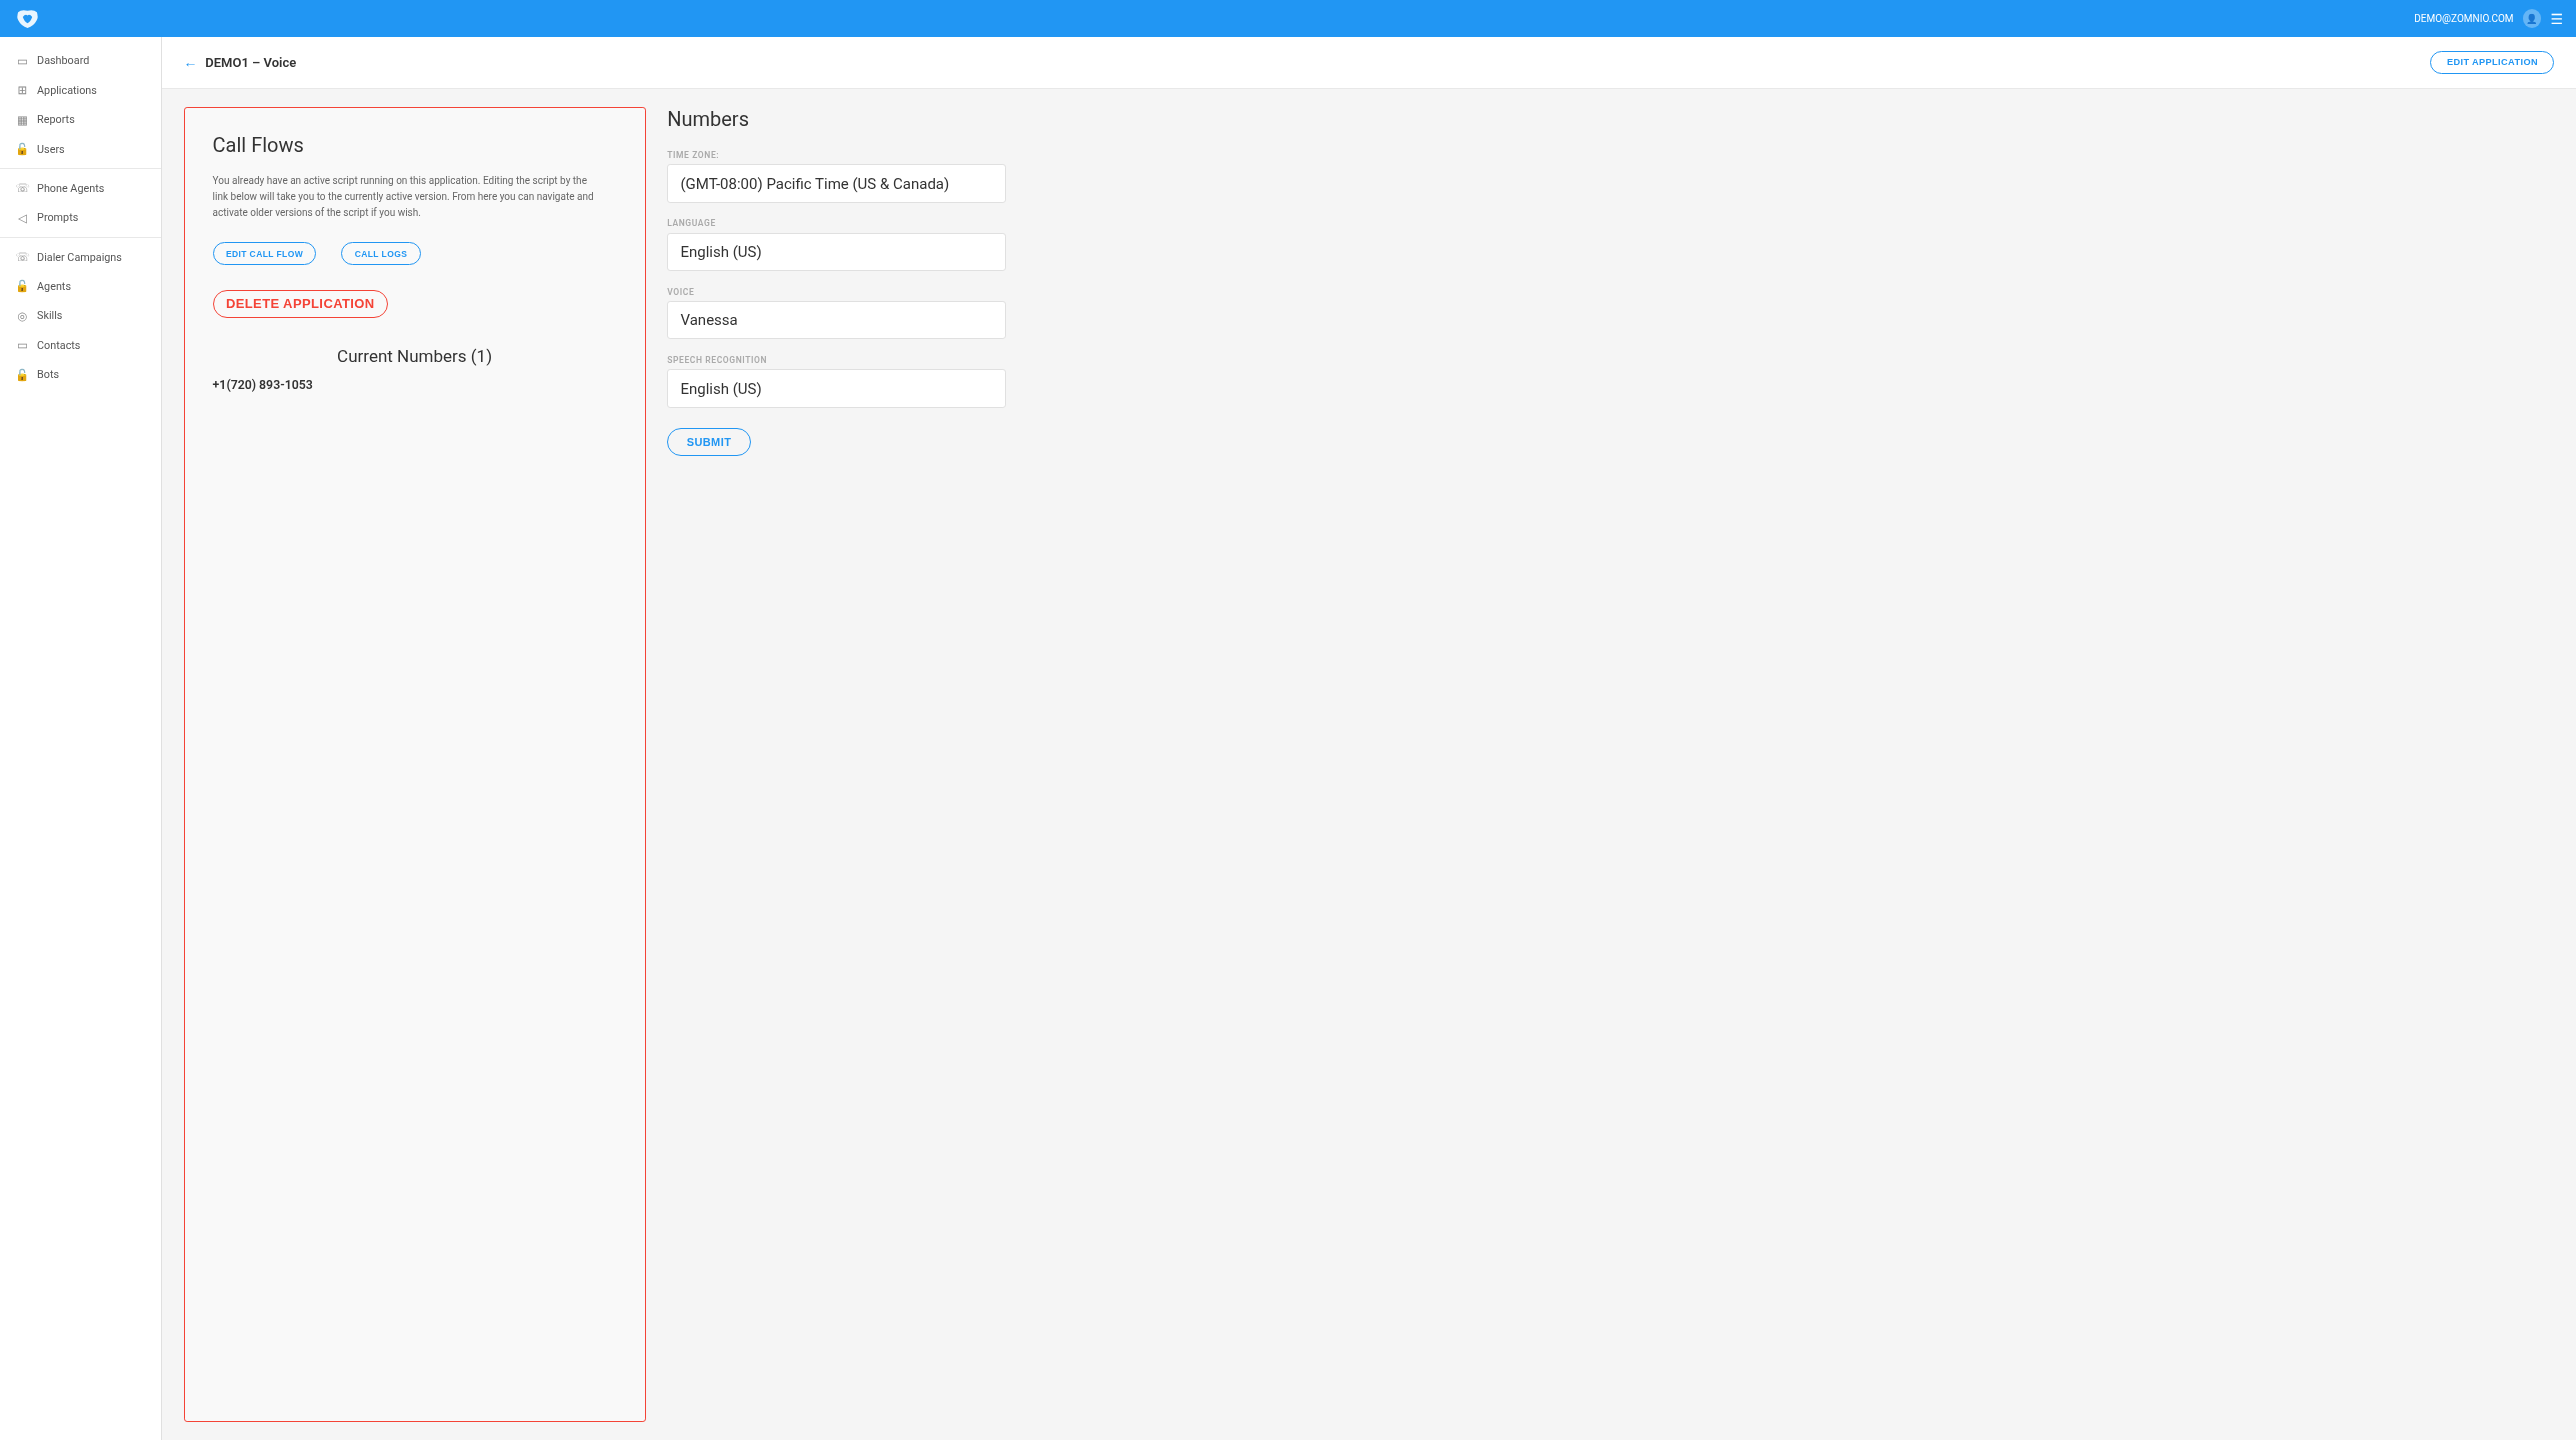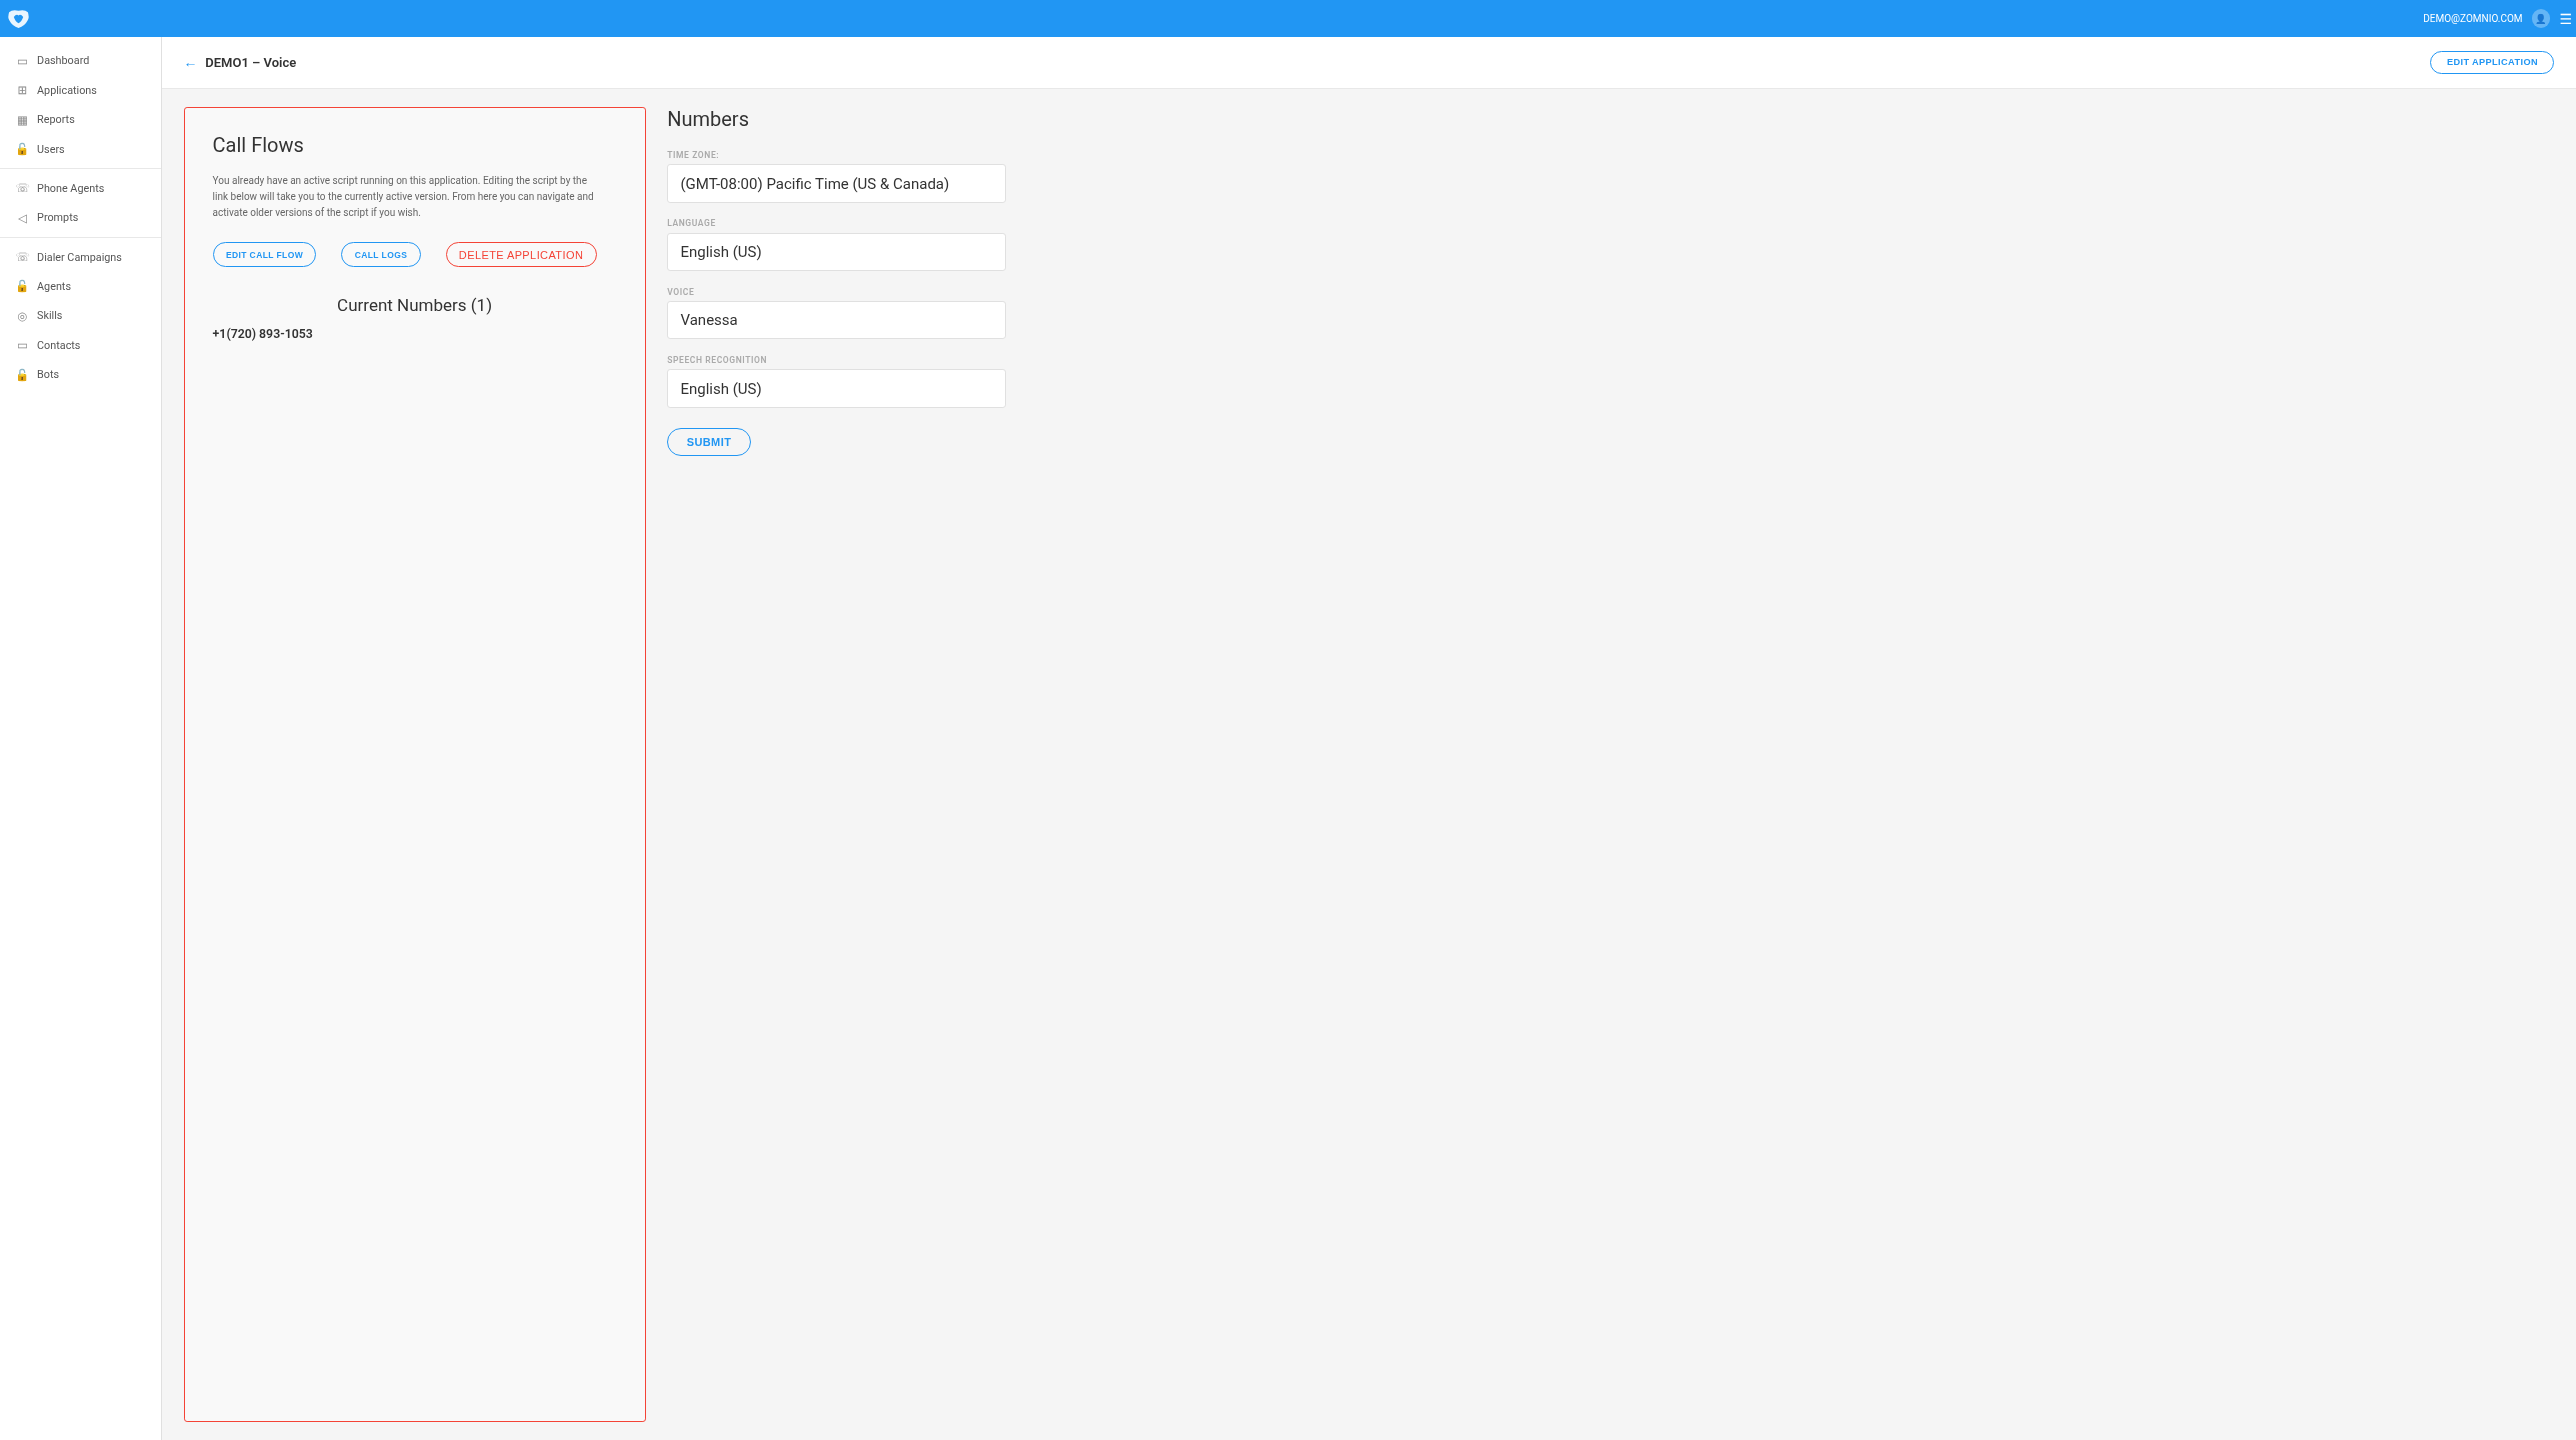--- a/index.html
+++ b/index.html
@@ -5,21 +5,21 @@
     * { box-sizing: border-box; margin: 0; padding: 0; }
     body { font-family: -apple-system, BlinkMacSystemFont, 'Segoe UI', Roboto, sans-serif; background: #f5f5f5; display: flex; flex-direction: column; height: 100vh; overflow: hidden; }
 
     
     .header {
       height: 37px;
       background: #2196f3;
       display: flex;
       align-items: center;
       justify-content: space-between;
-      padding: 0 4px;
+      padding: 0 13px;
       flex-shrink: 0;
     }
     .header-logo {
       width: 28px;
       height: 28px;
       display: flex;
       align-items: center;
       justify-content: center;
     }
     .header-logo svg { width: 25px; height: 25px; }
@@ -161,22 +161,22 @@
       letter-spacing: 0.4px;
       cursor: pointer;
       text-transform: uppercase;
     }
     .btn-outline-red {
       border: 1.2px solid #f44336;
       color: #f44336;
       background: transparent;
       padding: 5.4px 12.3px;
       border-radius: 15.4px;
-      font-size: 11px;
-      font-weight: 400;
+      font-size: 13px;
+      font-weight: 700;
       letter-spacing: 0.4px;
       cursor: pointer;
       text-transform: uppercase;
     }
 
     .current-numbers-title {
       font-size: 17px;
       font-weight: 400;
       color: #333;
       margin-bottom: 12.3px;

